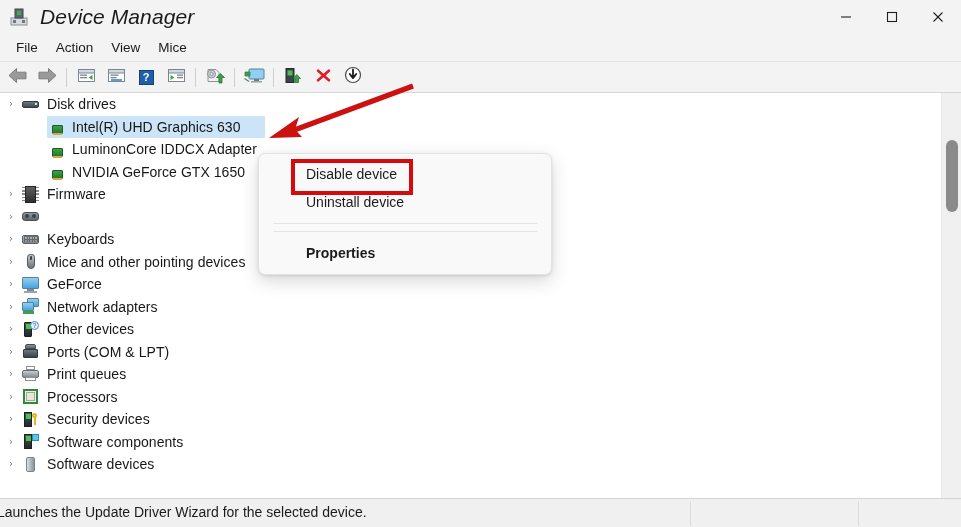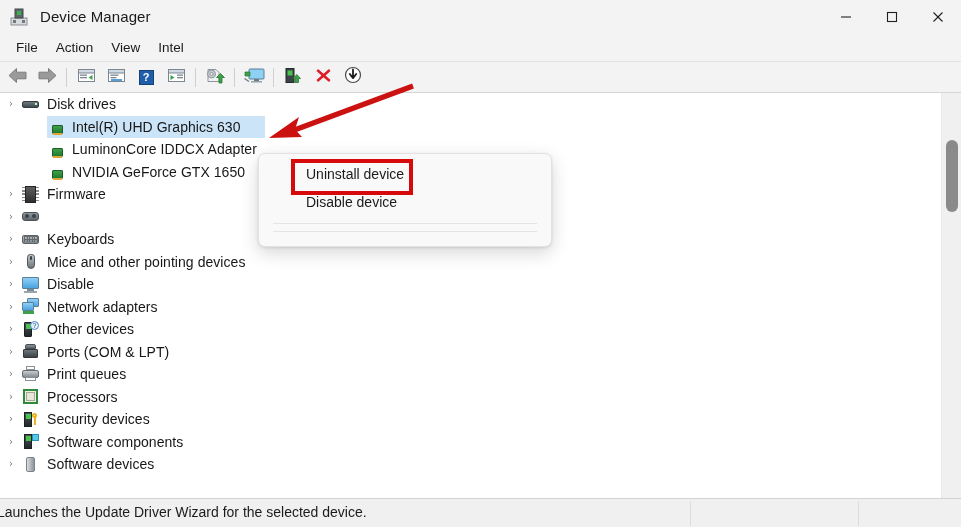--- a/index.html
+++ b/index.html
@@ -29,24 +29,25 @@
     display: flex;
     align-items: center;
   }
   .title-icon {
     width: 20px; height: 20px;
     margin-left: 9px;
     position: relative;
     flex: 0 0 auto;
   }
   .title-text {
-    font-size: 15px;
+    font-size: 21px;
     color: #1b1b1b;
     margin-left: 11px;
     letter-spacing: .1px;
+    font-style: italic;
   }
   .winbtns {
     position: absolute;
     right: 0; top: 0;
     height: 33px;
     display: flex;
   }
   .winbtn {
     width: 46px; height: 33px;
     display: flex;
@@ -414,21 +415,21 @@
             <line x1="10.5" y1="1.5" x2="1.5" y2="10.5" stroke="currentColor" stroke-width="1.1"></line>
           </svg>
       </div>
     </div>
   </div>
 
   <div class="menubar">
     <div class="menu-item">File</div>
     <div class="menu-item">Action</div>
     <div class="menu-item">View</div>
-    <div class="menu-item">Intel</div>
+    <div class="menu-item">Mice</div>
   </div>
 
   <div class="toolbar">
     <div class="tb-spacer"></div>
 
     <div class="tb-btn">
       <span>
         <svg width="21" height="17" viewBox="0 0 21 17">
           <path d="M9.5 1.5 L2 8.5 L9.5 15.5 L9.5 11.8 L19 11.8 L19 5.2 L9.5 5.2 Z" fill="#9a9a9a" stroke="#7d7d7d" stroke-width="1" stroke-linejoin="round"></path>
         </svg>
@@ -602,21 +603,21 @@
           </div>
           <div class="lbl">Mice and other pointing devices</div>
         </div>
         <div class="row">
           <div class="chev">›</div>
           <div class="ico ic-monitor">
             <span class="screen"></span>
             <span class="stand"></span>
             <span class="base"></span>
           </div>
-          <div class="lbl">Disable</div>
+          <div class="lbl">GeForce</div>
         </div>
         <div class="row">
           <div class="chev">›</div>
           <div class="ico ic-network">
             <span class="s2"></span>
             <span class="s1"></span>
             <span class="nbase"></span>
           </div>
           <div class="lbl">Network adapters</div>
         </div>
@@ -681,24 +682,25 @@
           <div class="lbl">Software devices</div>
         </div>
       </div>
 
     <div class="vscroll">
       <div class="vthumb" id="vthumb" style="top: 47px; height: 72px;"></div>
     </div>
   </div>
 
   <div class="ctxmenu" id="ctxmenu">
+      <div class="ctx-item">Disable device</div>
       <div class="ctx-item">Uninstall device</div>
-      <div class="ctx-item">Disable device</div>
       <div class="ctx-sep"></div>
       <div class="ctx-sep"></div>
+      <div class="ctx-item bold">Properties</div>
     </div>
 
   <div class="hilite-box"></div>
   <svg class="annot-arrow" viewBox="0 0 175 70">
     <path d="M158 6 L34 52" stroke="#cc1111" stroke-width="5.2" stroke-linecap="butt" fill="none"></path>
     <path d="M14 58 L44 37 L40 49.5 L47 57 Z" fill="#cc1111"></path>
   </svg>
 
   <div class="statusbar">
     <div class="status-text">Launches the Update Driver Wizard for the selected device.</div>

